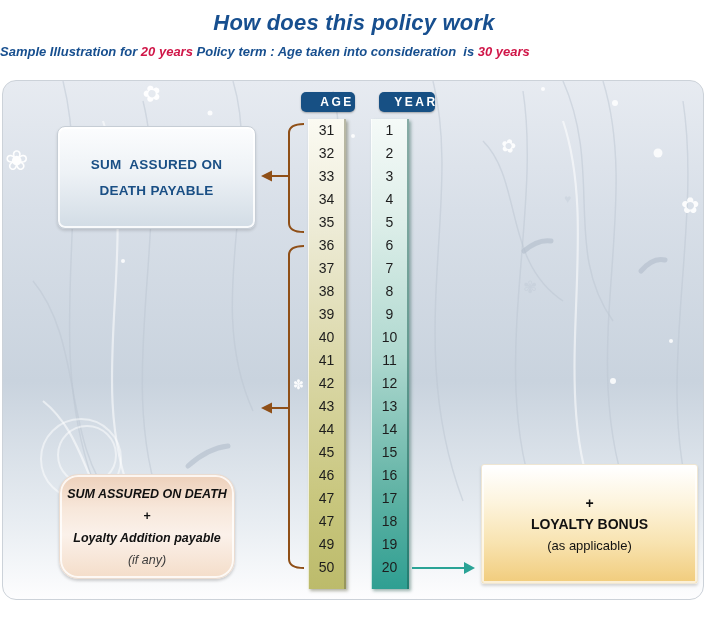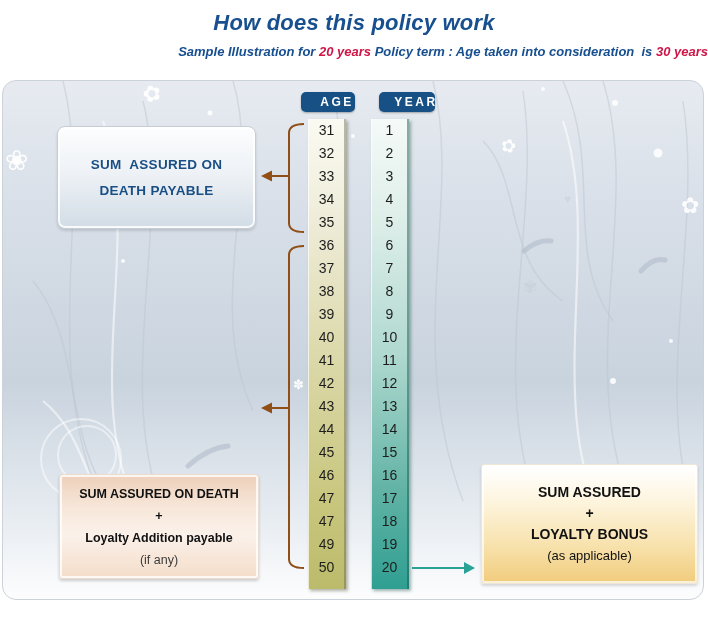--- a/index.html
+++ b/index.html
@@ -7,21 +7,21 @@
   .stage { position:relative; width:708px; height:617px; background:#fff; overflow:hidden; }
 
   
   .title {
     position:absolute; top:10px; left:0; width:100%;
     text-align:center; font-style:italic; font-weight:bold;
     font-size:22px; color:#174f8f; letter-spacing:.2px;
   }
   .subtitle {
     position:absolute; top:44px; left:0; width:100%;
-    text-align:right; font-style:italic; font-weight:bold;
+    text-align:left; font-style:italic; font-weight:bold;
     font-size:13px; color:#174f8f; white-space:pre-wrap;
   }
   .subtitle .accent { color:#d01648; }
 
   
   .panel {
     position:absolute; left:2px; top:80px; width:702px; height:520px;
     border:1px solid #ccd2d9; border-radius:14px; overflow:hidden;
     background:linear-gradient(180deg,#e7ebf1 0%,#d8dfe8 25%,#c9d3de 58%,#e8edf2 85%,#fdfdfe 100%);
   }
@@ -70,25 +70,25 @@
   .box { position:absolute; text-align:center; display:flex; flex-direction:column; justify-content:center; }
   .box1 {
     left:54px; top:45px; width:199px; height:103px; border-radius:8px;
     background:linear-gradient(180deg,#fcfdfe 0%,#eef2f6 45%,#d2dce5 100%);
     border:1px solid #c6cdd5;
     box-shadow:0 2px 3px rgba(0,0,0,.13), inset 0 0 0 2px rgba(255,255,255,.85);
     color:#1a4f85; font-weight:bold; font-size:13.5px; line-height:26px; letter-spacing:.3px;
   }
   .box1 .pre { white-space:pre; }
   .box2 {
-    left:56px; top:393px; width:200px; height:105px; border-radius:3px;
+    left:56px; top:393px; width:176px; height:105px; border-radius:19px;
     background:linear-gradient(180deg,#edd0ba 0%,#f7e7da 32%,#fbf1ea 58%,#f4ddc9 100%);
     border:1px solid #eadcd1;
     box-shadow:0 2px 3px rgba(0,0,0,.18), inset 0 0 0 2px rgba(255,255,255,.8);
-    color:#111; font-size:12.5px; line-height:22px;
+    color:#111; font-size:12.5px; line-height:22px;font-style:italic;
   }
   .box2 .b { font-weight:bold; }
   .box2 .dim { color:#3c3c3c; }
   .box3 {
     left:478px; top:383px; width:217px; height:120px; border-radius:3px;
     background:linear-gradient(180deg,#ffffff 2%,#fdf4dd 32%,#f8e3b0 66%,#f1cc7c 100%);
     border:1px solid #efe6d3;
     box-shadow:0 2px 3px rgba(0,0,0,.15), inset 0 0 0 2px rgba(255,255,255,.7);
     color:#111; font-size:13px; line-height:21px;
   }
@@ -226,20 +226,19 @@
     </div>
 
     <div class="box box2">
       <div class="b">SUM ASSURED ON DEATH</div>
       <div class="b">+</div>
       <div class="b">Loyalty Addition payable</div>
       <div class="dim">(if any)</div>
     </div>
 
     <div class="box box3">
-      <div class="b">SUM ASSURED</div>
       <div class="b">+</div>
       <div class="b">LOYALTY BONUS</div>
       <div>(as applicable)</div>
     </div>
 
   </div>
 </div>
 
 </body></html>

